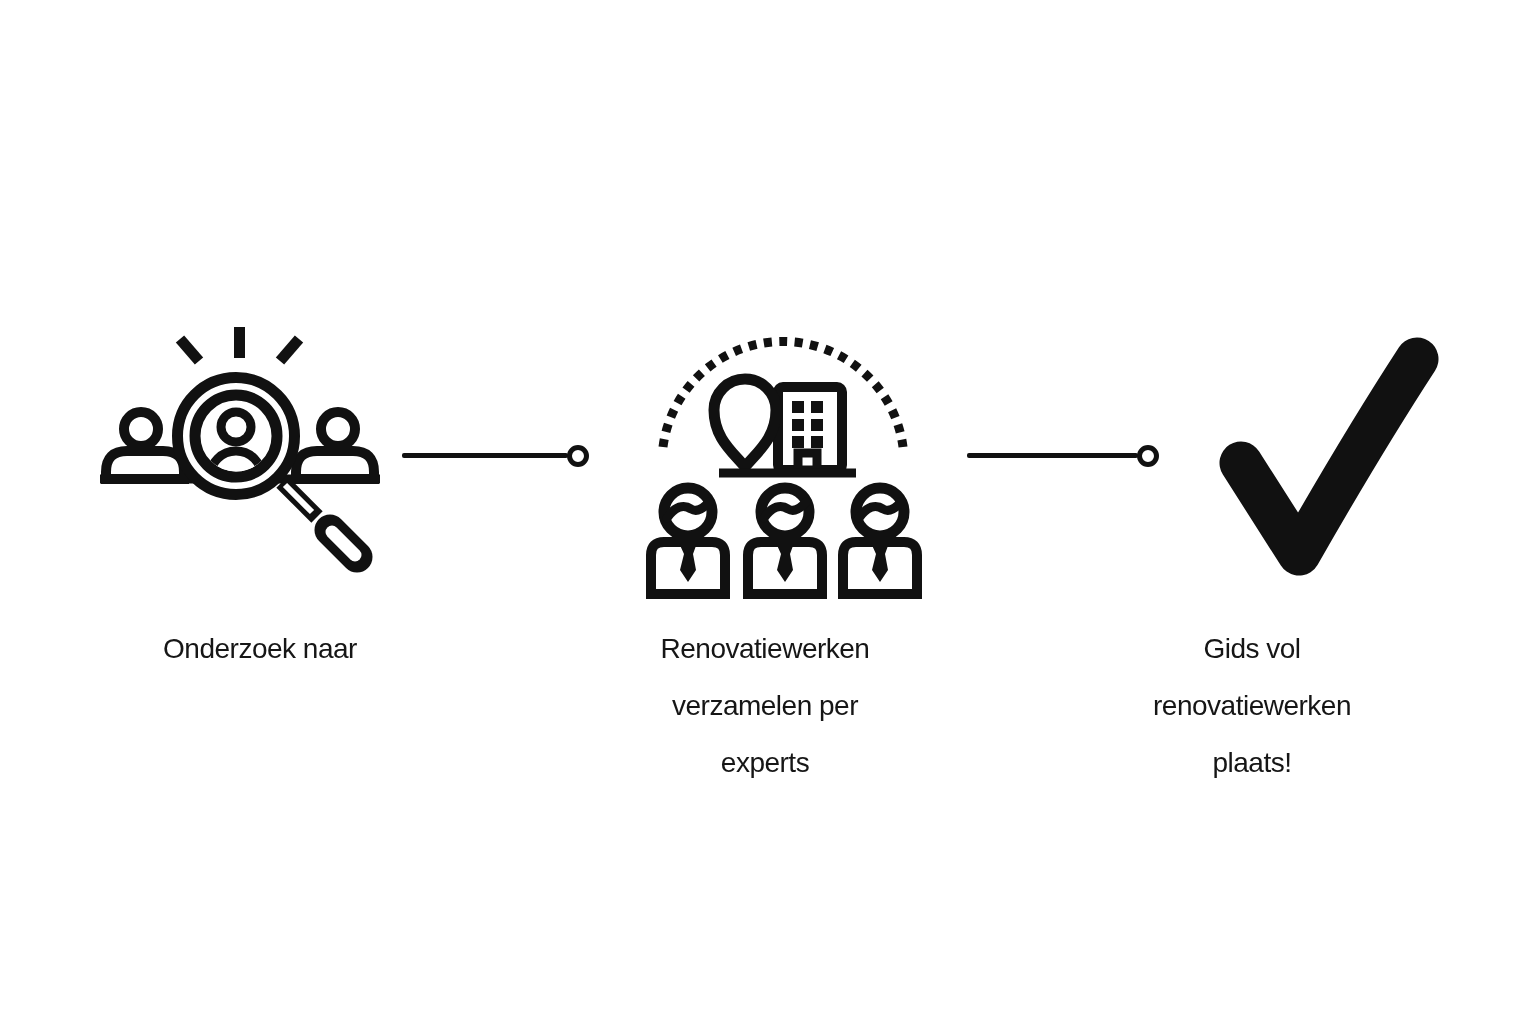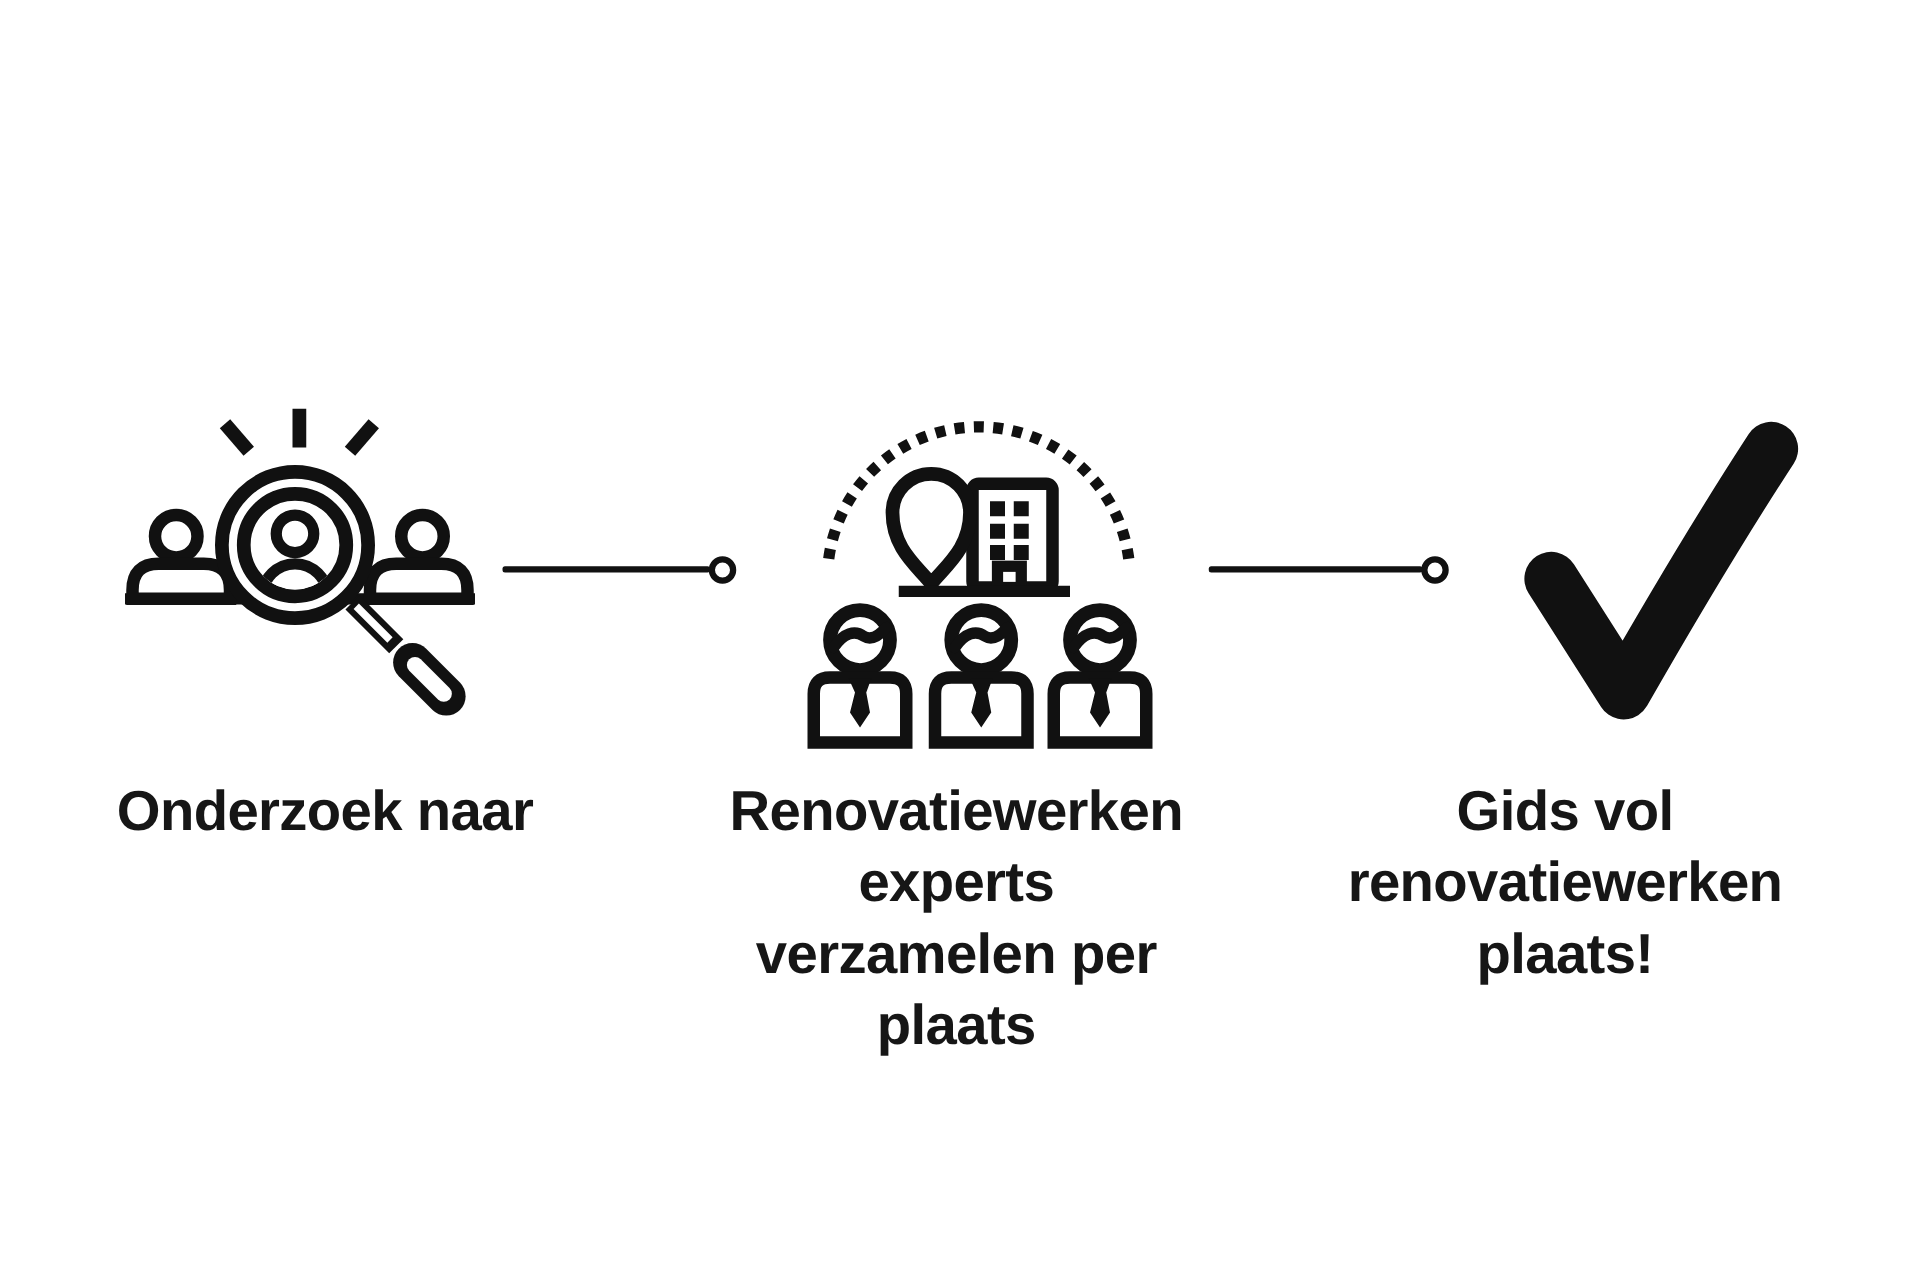--- a/index.html
+++ b/index.html
@@ -36,24 +36,24 @@
     background: #ffffff;
   }
   .connector-dot.c1 { left: 567px; }
   .connector-dot.c2 { left: 1137px; }
 
   .step-label {
     position: absolute;
     top: 620px;
     text-align: center;
     color: #161616;
-    font-size: 45px;
+    font-size: 28px;
     line-height: 57px;
     letter-spacing: -0.5px;
-    font-weight: 700;
+    font-weight: 400;
   }
   .label-1 { left: 20px;   width: 480px; }
   .label-2 { left: 565px;  width: 400px; }
   .label-3 { left: 1052px; width: 400px; }
   .step-label span { display: block; }
 </style>
 </head>
 <body>
 
 <div class="canvas">
@@ -139,23 +139,22 @@
   <svg class="step-icon icon-check" viewBox="0 0 230 260" xmlns="http://www.w3.org/2000/svg">
     <path d="M 26 128 L 84 219 Q 148 107 202 24" fill="none" stroke="#111111" stroke-width="43" stroke-linecap="round" stroke-linejoin="round"></path>
   </svg>
 
   <div class="step-label label-1">
     <span>Onderzoek naar</span>
   </div>
 
   <div class="step-label label-2">
     <span>Renovatiewerken</span>
+    <span>verzamelen per</span>
     <span>experts</span>
-    <span>verzamelen per</span>
-    <span>plaats</span>
   </div>
 
   <div class="step-label label-3">
     <span>Gids vol</span>
     <span>renovatiewerken</span>
     <span>plaats!</span>
   </div>
 
 </div>
 

